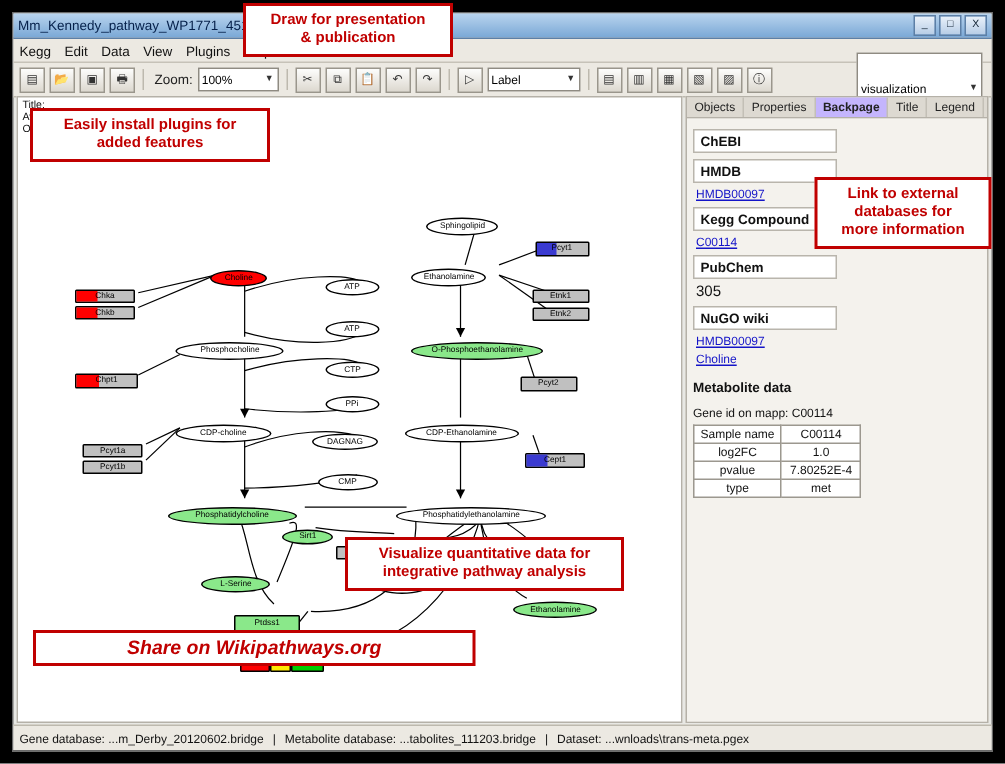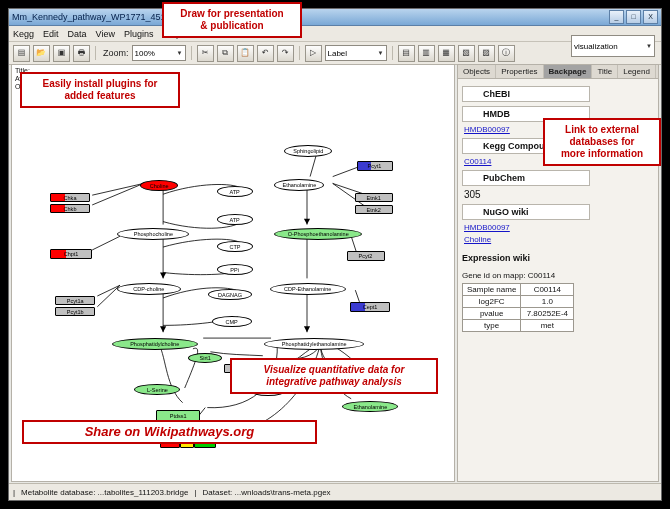--- a/index.html
+++ b/index.html
@@ -13,30 +13,30 @@
   
   .menubar{height:15px;background:#ece9e2;border-bottom:1px solid #c6c2b8;display:flex;align-items:center;font-size:9px;color:#111;padding-left:4px;gap:9px;}
   
   .toolbar{height:22px;background:#ece9e2;border-bottom:1px solid #bdb9ae;display:flex;align-items:center;padding:0 4px;gap:3px;}
   .tbicon{width:15px;height:15px;border:1px solid #9a968c;background:linear-gradient(#fdfdfc,#dcd8cf);font-size:8px;line-height:14px;text-align:center;color:#333;}
   .sep{width:1px;height:14px;background:#bdb9ae;margin:0 2px;}
   .zoomlbl{font-size:9px;color:#222;margin-left:2px;}
   .zoomsel{width:48px;height:14px;border:1px solid #8f8b82;background:#fff;font-size:8px;display:flex;align-items:center;justify-content:space-between;padding:0 2px;}
   .caret{font-size:6px;color:#333;}
   .labelsel{width:56px;height:14px;border:1px solid #8f8b82;background:#fff;font-size:8px;display:flex;align-items:center;justify-content:space-between;padding:0 2px;}
-  .vissel{position:absolute;right:6px;top:26px;width:78px;height:14px;border:1px solid #8f8b82;background:#fff;font-size:8px;display:flex;align-items:center;justify-content:space-between;padding:3px 2px;}
+  .vissel{position:absolute;right:6px;top:26px;width:78px;height:14px;border:1px solid #8f8b82;background:#fff;font-size:8px;display:flex;align-items:center;justify-content:space-between;padding:16px 2px;}
   
   .body{position:absolute;left:0;top:53px;right:0;bottom:16px;display:flex;}
   .canvaswrap{position:relative;flex:1;background:#fff;border:1px solid #b5b1a8;margin:2px;overflow:hidden;}
   .sidepanel{width:200px;margin:2px 2px 2px 0;background:#ece9e2;border:1px solid #b5b1a8;display:flex;flex-direction:column;}
   .tabs{display:flex;font-size:8px;background:#ddd9d1;border-bottom:1px solid #b5b1a8;}
   .tab{padding:2px 5px;border-right:1px solid #c3bfb6;color:#222;}
-  .tab.active{background:#a3a3a3;font-weight:bold;}
+  .tab.active{background:#c4b5fd;font-weight:bold;}
   .sidecontent{flex:1;background:#f4f2ed;overflow:hidden;padding:3px 4px;font-size:8px;color:#111;}
-  .dbbox{border:1px solid #b9b5ac;background:#fff;font-weight:bold;font-size:9px;padding:2px 20px;margin-top:4px;width:86px;}
+  .dbbox{border:1px solid #b9b5ac;background:#fff;font-weight:bold;font-size:9px;padding:2px 4px;margin-top:4px;width:86px;}
   .dblink{color:#1414c8;text-decoration:underline;font-size:8px;margin:3px 0 0 2px;display:block;}
   .dbtext{font-size:10px;margin:3px 0 0 2px;display:block;color:#111;}
   .exphead{font-weight:bold;font-size:9px;margin-top:9px;}
   .geneid{font-size:8px;margin-top:8px;}
   table.expr{border-collapse:collapse;margin-top:3px;font-size:8px;}
   table.expr td{border:1px solid #9c988f;padding:1px 4px;background:#fff;text-align:center;min-width:44px;}
   
   .canvtitle{position:absolute;left:3px;top:2px;font-size:7px;color:#111;line-height:8px;}
   
   .statusbar{position:absolute;left:0;right:0;bottom:0;height:16px;background:#ece9e2;border-top:1px solid #bdb9ae;display:flex;align-items:center;font-size:8px;color:#111;padding:0 4px;}
@@ -297,21 +297,21 @@
         <div class="dbbox">ChEBI</div>
         <div class="dbbox">HMDB</div>
         <a class="dblink" href="#">HMDB00097</a>
         <div class="dbbox" style="width:110px;">Kegg Compound</div>
         <a class="dblink" href="#">C00114</a>
         <div class="dbbox">PubChem</div>
         <span class="dbtext">305</span>
         <div class="dbbox">NuGO wiki</div>
         <a class="dblink" href="#">HMDB00097</a>
         <a class="dblink" href="#">Choline</a>
-        <div class="exphead">Expression wiki</div>
+        <div class="exphead">Metabolite data</div>
         <div class="geneid">Gene id on mapp: C00114</div>
         <table class="expr">
           <tbody>
               <tr>
             <td>Sample name</td>
             <td>C00114</td>
           </tr>
           <tr>
             <td>log2FC</td>
             <td>1.0</td>
@@ -324,34 +324,35 @@
             <td>type</td>
             <td>met</td>
           </tr>
         </tbody>
           </table>
       </div>
     </div>
   </div>
 
   <div class="statusbar">
+    <span>Gene database: ...m_Derby_20120602.bridge</span>
     <span>|</span>
     <span>Metabolite database: ...tabolites_111203.bridge</span>
     <span>|</span>
     <span>Dataset: ...wnloads\trans-meta.pgex</span>
   </div>
 </div>
 
 <div class="callout" style="left:162px;top:2px;width:140px;">
   <span>Draw for presentation<br>&amp; publication</span>
 </div>
 <div class="callout" style="left:20px;top:72px;width:160px;">
   <span>Easily install plugins for<br>added features</span>
 </div>
 <div class="callout" style="left:543px;top:118px;width:118px;">
   <span>Link  to external<br>databases  for<br>more information</span>
 </div>
-<div class="callout" style="left:230px;top:358px;width:208px;font-style:italic;">
+<div class="callout" style="left:230px;top:358px;width:186px;">
   <span>Visualize quantitative data  for<br>integrative pathway analysis</span>
 </div>
 <div class="callout big share">
   <span>Share on Wikipathways.org</span>
 </div>
 
 </body></html>

